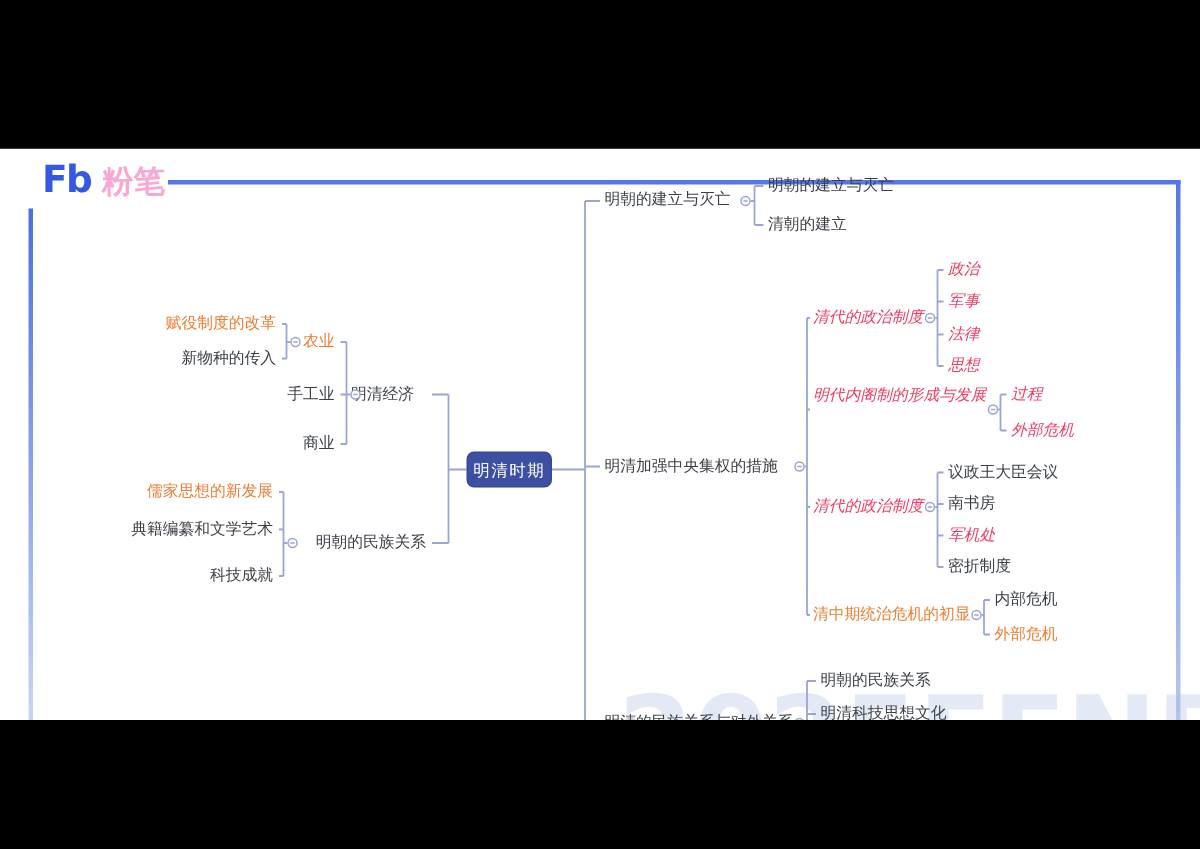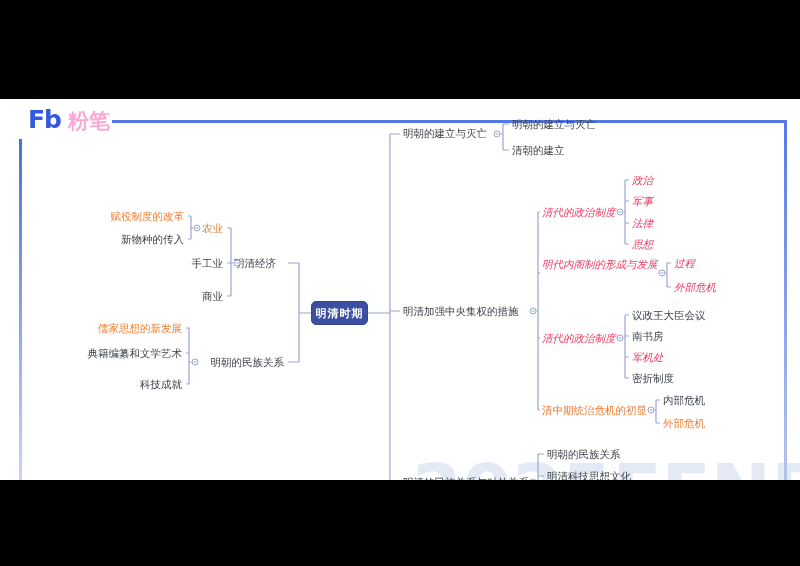--- a/index.html
+++ b/index.html
@@ -30,21 +30,21 @@
 
   .node{position:absolute;transform:translateY(-50%);font-size:10.5px;line-height:1.2;
         white-space:nowrap;z-index:3;}
   [data-color="ink"]{color:#3a3f46;}
   [data-color="orange"]{color:#ed7d31;}
   [data-color="rose"]{color:#ef3b63;font-style:italic;}
 
   .root-node{position:absolute;left:311px;top:257px;width:57px;height:24px;z-index:4;
              background:#3c4fa0;border:1px solid #36479a;border-radius:5px;box-sizing:border-box;
              display:flex;align-items:center;justify-content:center;
-             color:#fff;font-size:11px;font-weight:700;letter-spacing:1px;}
+             color:#fff;font-size:11px;font-weight:400;letter-spacing:1px;}
 
   .toggle{position:absolute;width:7px;height:7px;border:1px solid #9aa5cc;border-radius:50%;
           background:#fff;box-sizing:border-box;transform:translate(-50%,-50%);z-index:4;}
   .toggle::after{content:"";position:absolute;left:1px;right:1px;top:50%;height:1px;
                  margin-top:-0.5px;background:#9aa5cc;}
 </style>
 </head>
 <body>
 
 <div class="stage">

